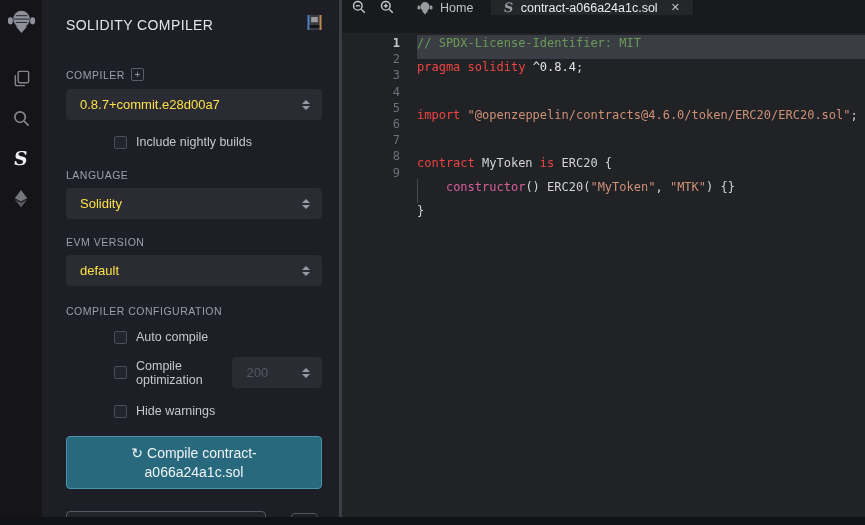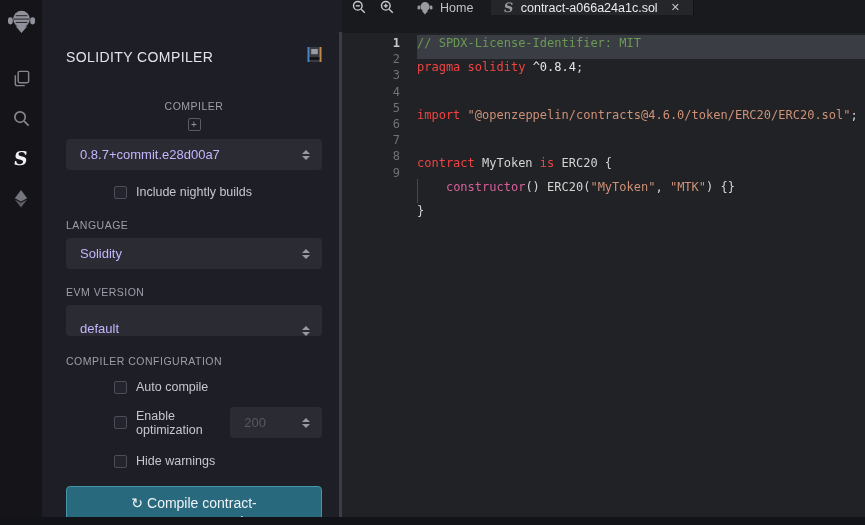--- a/index.html
+++ b/index.html
@@ -11,31 +11,31 @@
   .iconbar { position:absolute; left:0; top:0; bottom:8px; width:42px; background:#141419;
              display:flex; flex-direction:column; align-items:center; z-index:3; }
   .iconbar .logo { margin-top:7px; margin-bottom:22px; cursor:pointer; }
   .ibtn { width:42px; height:40px; display:flex; align-items:center; justify-content:center;
           cursor:pointer; color:#85868d; }
   .s-letter { font-size:19px; font-weight:700; color:#f0f0f2; font-family:"DejaVu Serif", serif;
               transform:skewX(-8deg); line-height:1; }
 
   
   .panel { position:absolute; left:42px; top:0; bottom:8px; width:300px; background:#1e1f26;
-           padding:0 20px 0 24px;margin-top:32px; }
+           padding:0 20px 0 24px; }
   .panel-sep { position:absolute; right:0; top:0; bottom:0; width:3px; background:#3c3d45; }
   .panel-header { display:flex; align-items:center; justify-content:space-between; margin-top:14px; }
   .panel-title { color:#e4e5ea; font-size:14px; letter-spacing:.4px; font-weight:500; }
   .label { color:#9d9ea9; font-size:10.5px; letter-spacing:.5px; margin-bottom:0; }
   .label-row { display:flex; align-items:center; gap:6px; }
   .plusbox { width:13px; height:13px; border:1px solid #5b5c66; border-radius:2px; color:#9496a0;
              font-size:10px; line-height:11px; text-align:center; cursor:pointer; }
   .select { height:31px; background:#2a2b33; border-radius:4px; display:flex; align-items:center;
             justify-content:space-between; padding:0 12px 0 14px; cursor:pointer;
-            color:#c4b5fd; font-size:13px; }
+            color:#fde047; font-size:13px; }
   .select.dim { color:#575863; }
   .caret { display:flex; flex-direction:column; gap:2px; }
   .caret i { display:block; width:0; height:0; border-left:4px solid transparent; border-right:4px solid transparent; }
   .caret .up { border-bottom:4px solid #989aa3; }
   .caret .dn { border-top:4px solid #989aa3; }
   .chk-row { display:flex; align-items:center; gap:9px; cursor:pointer;padding-left:48px; }
   .chk { width:13px; height:13px; border:1px solid #4c4d58; border-radius:2px; background:#24252c; flex:none; }
   .chk-label { color:#c6c7ce; font-size:12.5px; }
 
   .compile-btn { margin-top:18px; width:100%; height:53px; background:#29697e; border:1px solid #4795ad;
@@ -130,21 +130,21 @@
         <svg width="15" height="17" viewBox="0 0 15 17">
           <rect x="0.5" y="1" width="2.2" height="15" fill="#4a84c4"></rect>
           <rect x="12.3" y="1" width="2.2" height="15" fill="#c08a4a"></rect>
           <rect x="2.7" y="1" width="9.6" height="15" fill="#3a3b41"></rect>
           <rect x="4.2" y="3" width="6.6" height="5.2" fill="#9a9ba1"></rect>
           <rect x="2.7" y="11.2" width="9.6" height="2.6" fill="#101013"></rect>
         </svg>
       </div>
     </div>
 
-    <div class="label-row" style="margin-top:33px;flex-direction:column;">
+    <div class="label-row" style="margin-top:33px;">
       <span class="label">COMPILER</span>
       <span class="plusbox">+</span>
     </div>
     <div class="select" style="margin-top:8px;">
       <span>0.8.7+commit.e28d00a7</span>
       <span class="caret">
           <i class="up"></i>
           <i class="dn"></i>
         </span>
     </div>
@@ -157,39 +157,39 @@
     <div class="label" style="margin-top:20px;">LANGUAGE</div>
     <div class="select" style="margin-top:7px;">
       <span>Solidity</span>
       <span class="caret">
           <i class="up"></i>
           <i class="dn"></i>
         </span>
     </div>
 
     <div class="label" style="margin-top:17px;">EVM VERSION</div>
-    <div class="select" style="margin-top:7px;align-items:flex-end;">
+    <div class="select" style="margin-top:7px;">
       <span>default</span>
       <span class="caret">
           <i class="up"></i>
           <i class="dn"></i>
         </span>
     </div>
 
     <div class="label" style="margin-top:19px;">COMPILER CONFIGURATION</div>
 
     <div class="chk-row" style="margin-top:13px;">
       <span class="chk"></span>
       <span class="chk-label">Auto compile</span>
     </div>
 
     <div style="margin-top:13px; display:flex; align-items:center; justify-content:space-between;">
       <div class="chk-row">
         <span class="chk"></span>
-        <span class="chk-label">Enable optimization</span>
+        <span class="chk-label">Compile optimization</span>
       </div>
       <div class="select dim" style="width:100px;">
         <span>200</span>
         <span class="caret">
             <i class="up"></i>
             <i class="dn"></i>
           </span>
       </div>
     </div>
 

